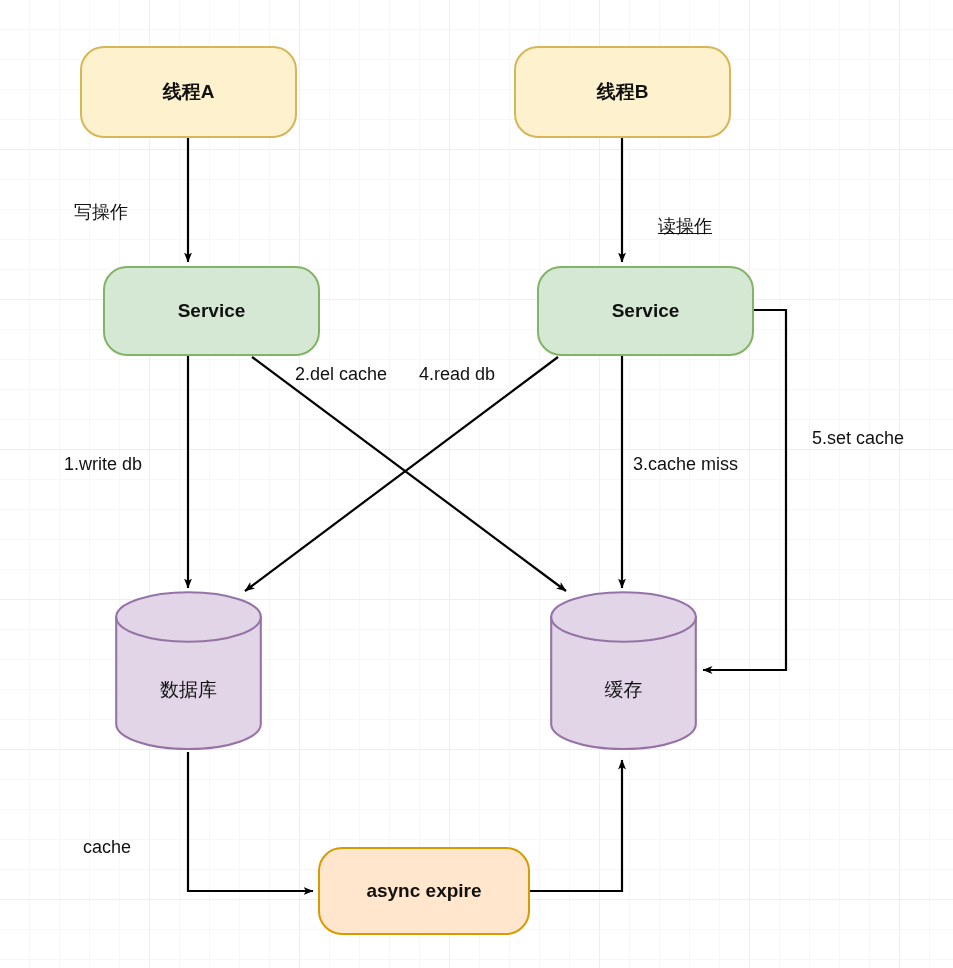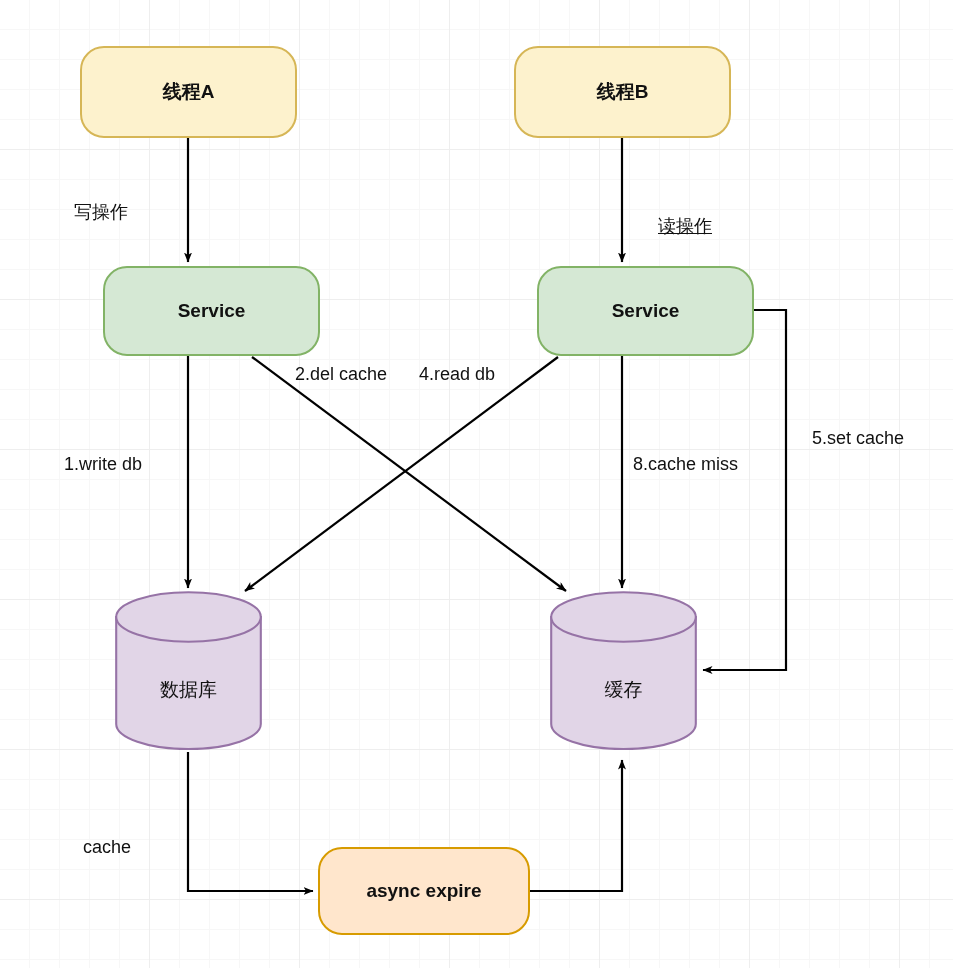--- a/index.html
+++ b/index.html
@@ -156,19 +156,19 @@
   <div class="edge-label" style="left:74px; top:200px;">写操作</div>
 
   <div class="edge-label" style="left:658px; top:214px;text-decoration:underline;">读操作</div>
 
   <div class="edge-label" style="left:295px; top:364px;">2.del cache</div>
 
   <div class="edge-label" style="left:419px; top:364px;">4.read db</div>
 
   <div class="edge-label" style="left:64px; top:454px;">1.write db</div>
 
-  <div class="edge-label" style="left:633px; top:454px;">8.cache miss</div>
+  <div class="edge-label" style="left:633px; top:454px;">3.cache miss</div>
 
   <div class="edge-label" style="left:812px; top:428px;">5.set cache</div>
 
   <div class="edge-label" style="left:83px; top:837px;">cache</div>
 
 </div>
 
 </body></html>

